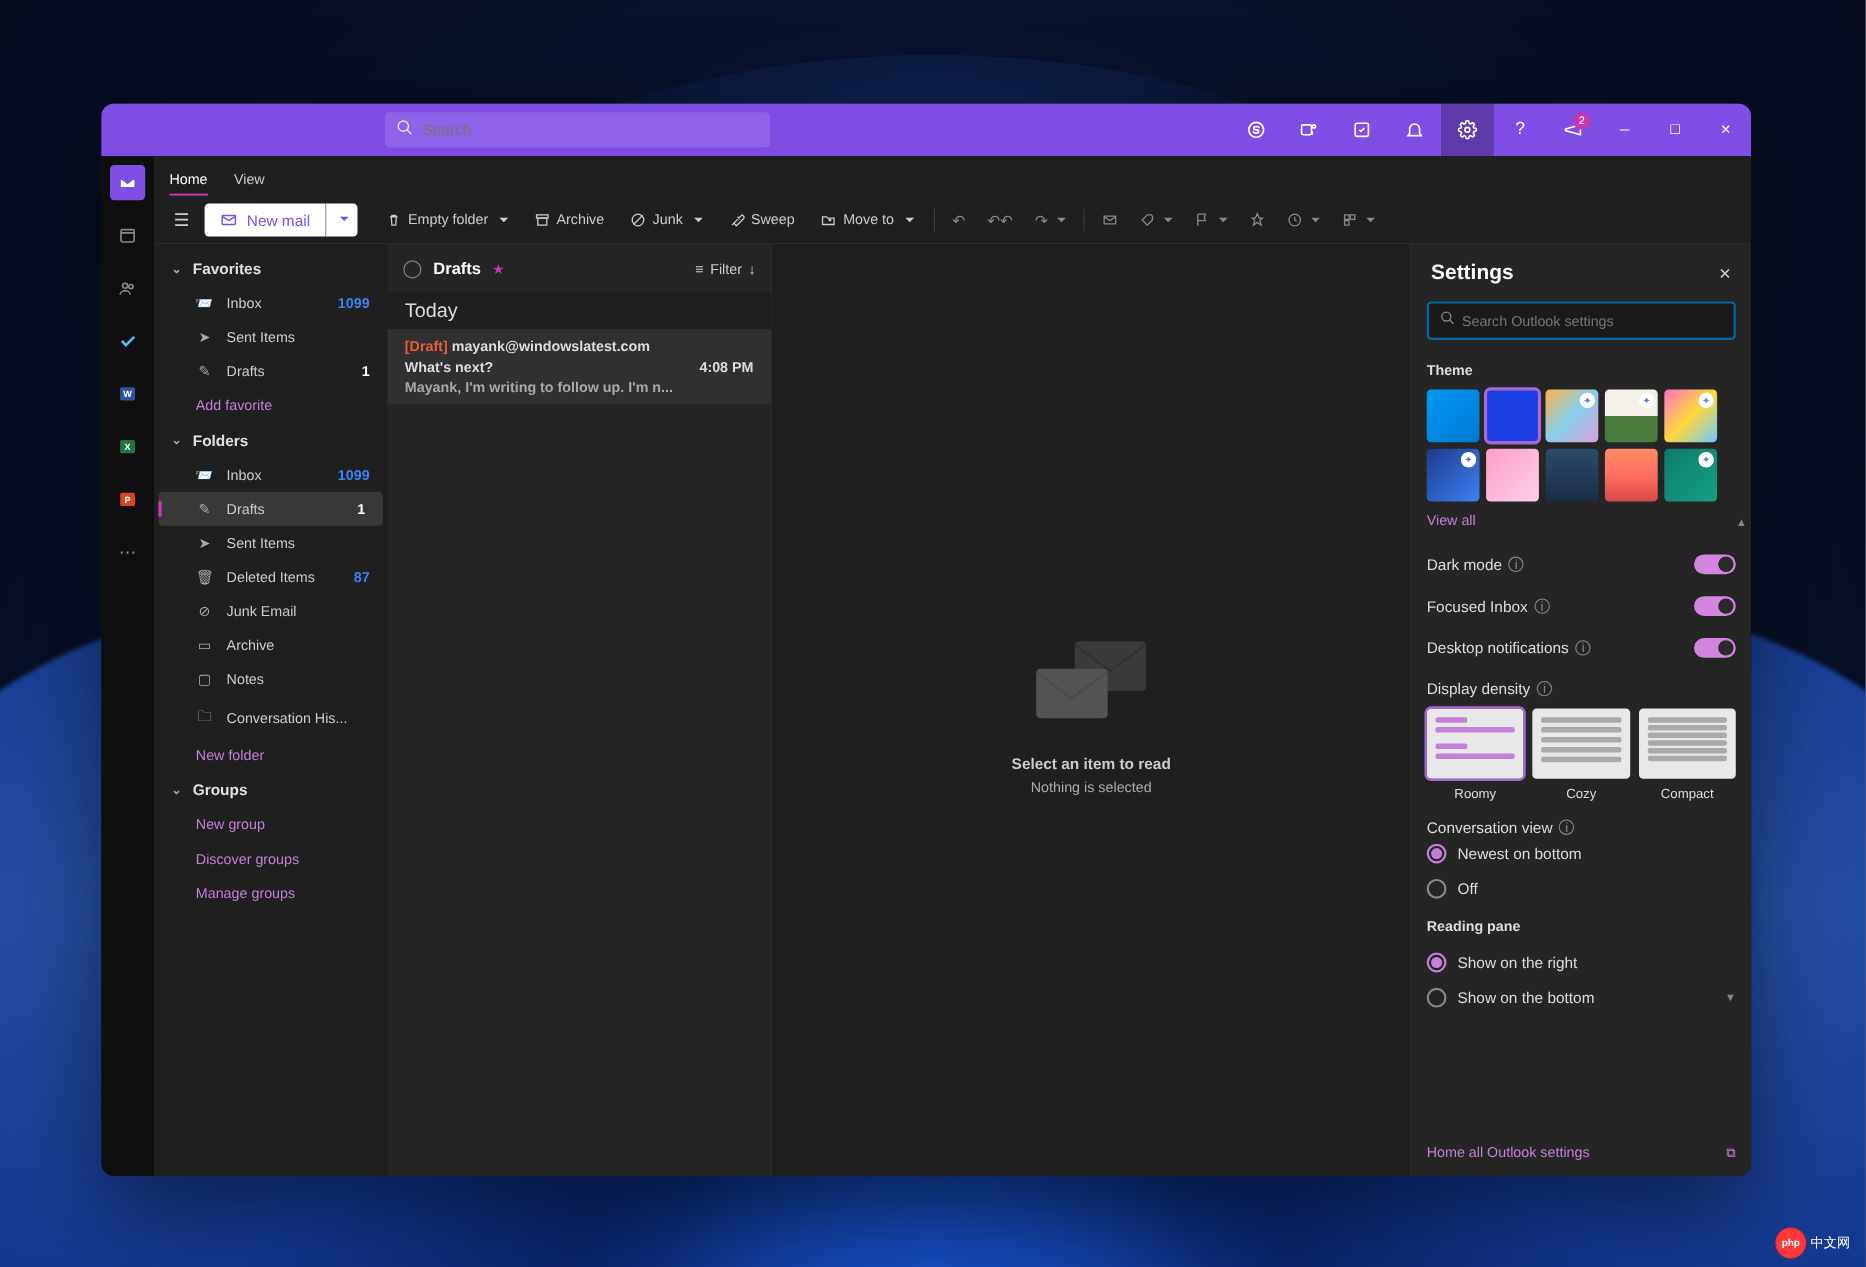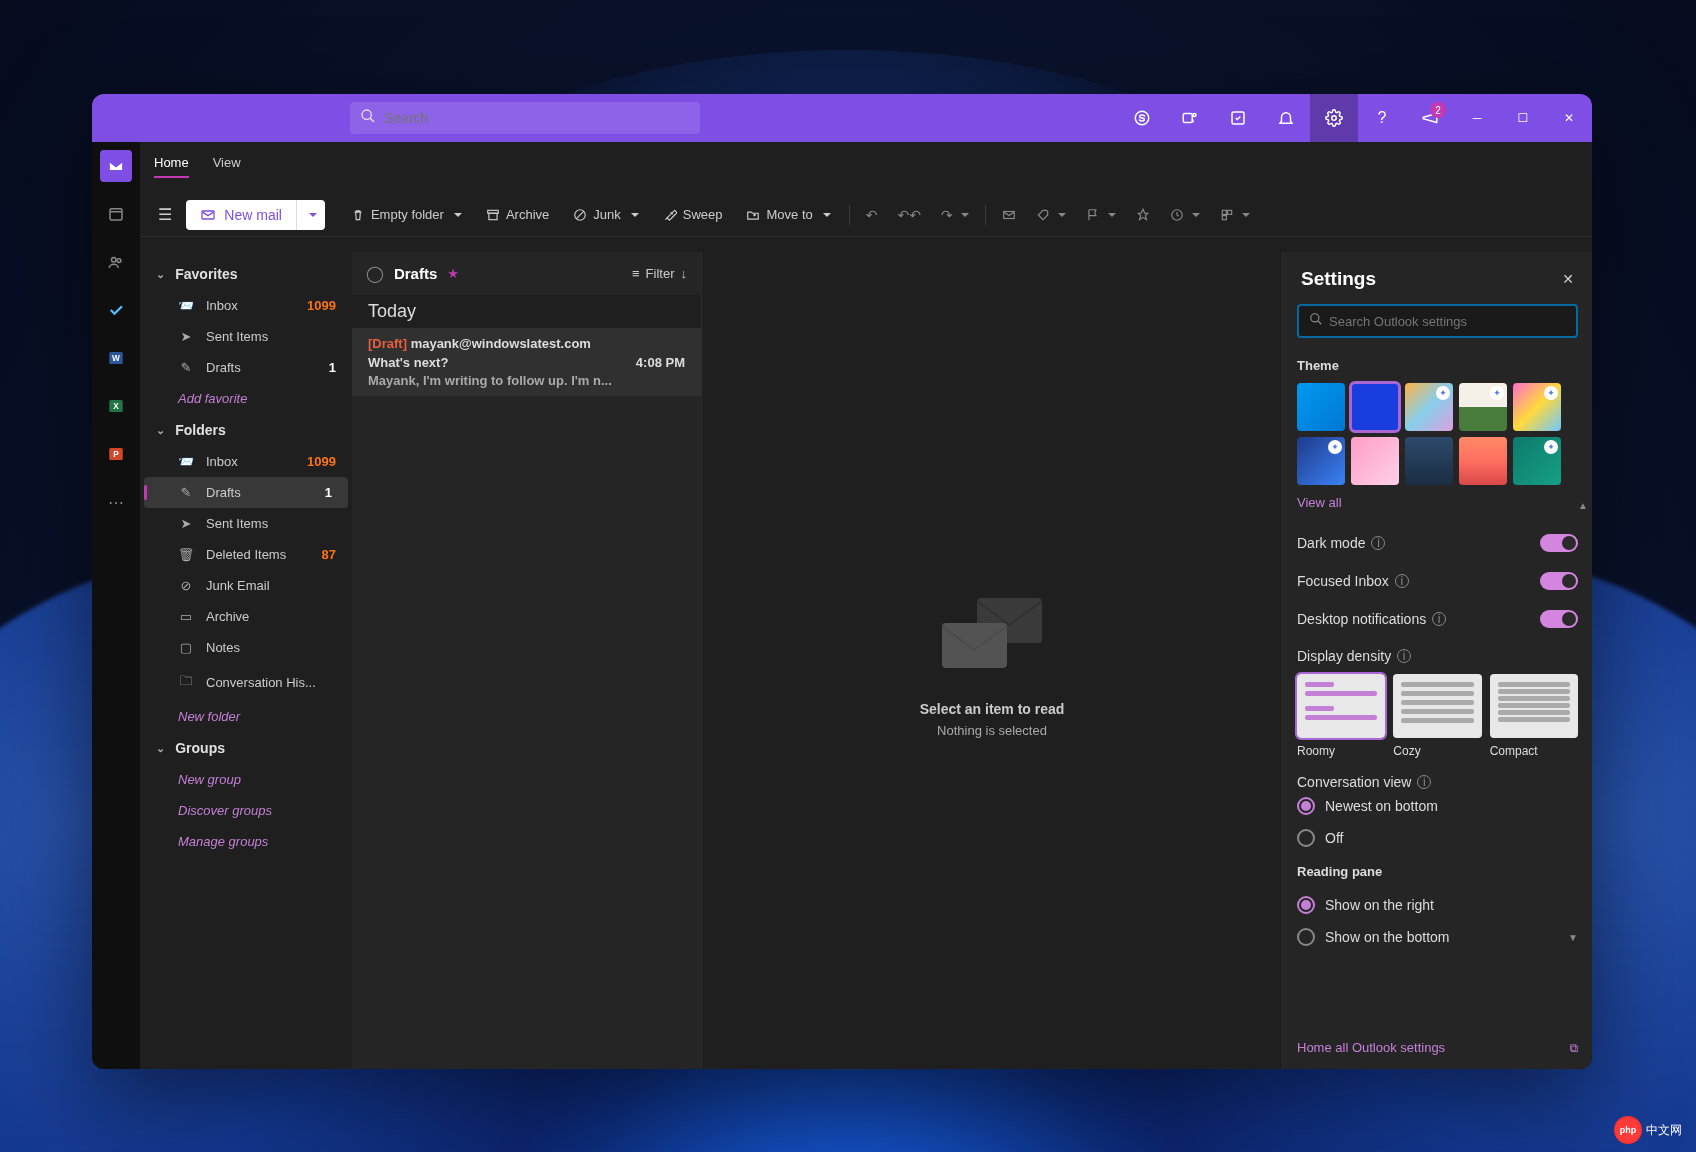--- a/index.html
+++ b/index.html
@@ -20,21 +20,21 @@
 .badge { position:absolute; top:8px; right:8px; background:#c239b3; color:#fff; border-radius:50%; width:16px; height:16px; font-size:10px; display:flex; align-items:center; justify-content:center; }
 .win-ctrl { width:46px; height:48px; display:flex; align-items:center; justify-content:center; font-size:12px; color:#fff; }
 
 .app-body { flex:1; display:flex; overflow:hidden; }
 
 .rail { width:48px; background:#0f0f0f; display:flex; flex-direction:column; align-items:center; padding-top:8px; gap:16px; }
 .rail-icon { width:32px; height:32px; display:flex; align-items:center; justify-content:center; border-radius:4px; font-size:16px; position:relative; }
 .rail-icon.mail { background:#7f4ee4; }
 .rail-icon svg { width:18px; height:18px; }
 
-.main { flex:1; display:flex; flex-direction:column; background:#1f1f1f;gap:15px; }
+.main { flex:1; display:flex; flex-direction:column; background:#1f1f1f; }
 
 .tabs { height:36px; display:flex; align-items:flex-end; padding-left:14px; gap:24px; background:#1f1f1f; }
 .tab { color:#ccc; font-size:13px; padding-bottom:6px; border-bottom:2px solid transparent; }
 .tab.active { color:#fff; border-bottom-color:#c239b3; }
 
 .toolbar { height:44px; display:flex; align-items:center; padding:0 8px; gap:4px; background:#1f1f1f; border-bottom:1px solid #2d2d2d; }
 .tb-btn { display:flex; align-items:center; gap:6px; padding:6px 10px; color:#ccc; font-size:13px; border-radius:4px; }
 .new-mail-btn { background:#fff; color:#7f4ee4; border-radius:4px 0 0 4px; padding:6px 14px; font-size:14px; display:flex; align-items:center; gap:8px; }
 .new-mail-dd { background:#fff; color:#7f4ee4; border-left:1px solid #ddd; border-radius:0 4px 4px 0; padding:6px 8px; margin-right:12px; }
 .hamburger { padding:6px 10px; color:#ccc; font-size:16px; }
@@ -43,23 +43,23 @@
 
 .content { flex:1; display:flex; overflow:hidden; }
 
 .folders { width:212px; background:#1f1f1f; overflow-y:auto; padding:6px 0; }
 .section-header { display:flex; align-items:center; gap:10px; padding:8px 16px; color:#e0e0e0; font-size:14px; font-weight:600; }
 .section-header .chev { font-size:11px; color:#aaa; }
 .folder-item { display:flex; align-items:center; gap:12px; padding:8px 16px 8px 38px; color:#ccc; font-size:13px; position:relative; }
 .folder-item.selected { background:#383838; border-radius:4px; margin:0 4px; padding-left:34px; }
 .folder-item.selected::before { content:''; position:absolute; left:0; top:8px; bottom:8px; width:3px; background:#c239b3; border-radius:2px; }
 .folder-item .icn { width:16px; text-align:center; color:#aaa; }
-.folder-item .count { margin-left:auto; color:#f97316; font-size:13px; font-weight:600; }
+.folder-item .count { margin-left:auto; color:#3b82f6; font-size:13px; font-weight:600; }
 .folder-item.selected .count { color:#fff; }
-.link-item { padding:8px 16px 8px 38px; color:#c480d6; font-size:13px;font-style:italic; }
+.link-item { padding:8px 16px 8px 38px; color:#c480d6; font-size:13px; }
 
 .msglist { width:350px; background:#252525; display:flex; flex-direction:column; border-right:1px solid #2d2d2d; }
 .msglist-header { display:flex; align-items:center; padding:12px 14px; gap:10px; }
 .msglist-header .title { color:#fff; font-weight:600; font-size:15px; }
 .msglist-header .star { color:#c239b3; font-size:13px; }
 .msglist-header .filter { margin-left:auto; color:#ccc; font-size:13px; display:flex; align-items:center; gap:6px; }
 .date-group { padding:6px 16px; color:#ddd; font-size:18px; }
 .msg-item { padding:8px 16px; background:#303030;font-weight:bold; }
 .msg-item .line1 { font-size:13px; margin-bottom:4px; }
 .msg-item .draft { color:#e85d3d; }
@@ -86,21 +86,21 @@
 .theme { width:48px; height:48px; border-radius:4px; position:relative; }
 .theme .prem { position:absolute; top:3px; right:3px; width:14px; height:14px; background:#fff; border-radius:50%; display:flex; align-items:center; justify-content:center; font-size:9px; color:#5b7dd8; }
 .theme.selected { outline:3px solid #a966d4; outline-offset:-1px; }
 .view-all { color:#c480d6; font-size:13px; margin-bottom:14px; display:inline-block; }
 .toggle-row { display:flex; align-items:center; padding:10px 0; }
 .toggle-row .lbl { color:#ddd; font-size:14px; }
 .toggle-row .info { color:#888; margin-left:6px; font-size:12px; border:1px solid #888; border-radius:50%; width:14px; height:14px; display:inline-flex; align-items:center; justify-content:center; }
 .toggle { margin-left:auto; width:38px; height:18px; background:#d485e0; border-radius:9px; position:relative; }
 .toggle::after { content:''; position:absolute; right:2px; top:2px; width:14px; height:14px; background:#2a2a2a; border-radius:50%; }
 .density { display:flex; gap:8px; margin:10px 0 6px; }
-.density-opt { flex:1; text-align:left; }
+.density-opt { flex:1; text-align:center; }
 .density-card { height:64px; background:#e8e8e8; border-radius:4px; margin-bottom:6px; padding:8px; }
 .density-card.sel { outline:2px solid #a966d4; }
 .density-card .ln { height:5px; background:#aaa; border-radius:2px; margin-bottom:4px; }
 .density-card.sel .ln { background:#c480d6; }
 .density-lbl { color:#ddd; font-size:12px; }
 .radio-row { display:flex; align-items:center; gap:10px; padding:7px 0; }
 .radio { width:18px; height:18px; border:2px solid #888; border-radius:50%; display:flex; align-items:center; justify-content:center; }
 .radio.on { border-color:#c480d6; }
 .radio.on::after { content:''; width:10px; height:10px; background:#c480d6; border-radius:50%; }
 .radio-lbl { color:#ddd; font-size:14px; }

